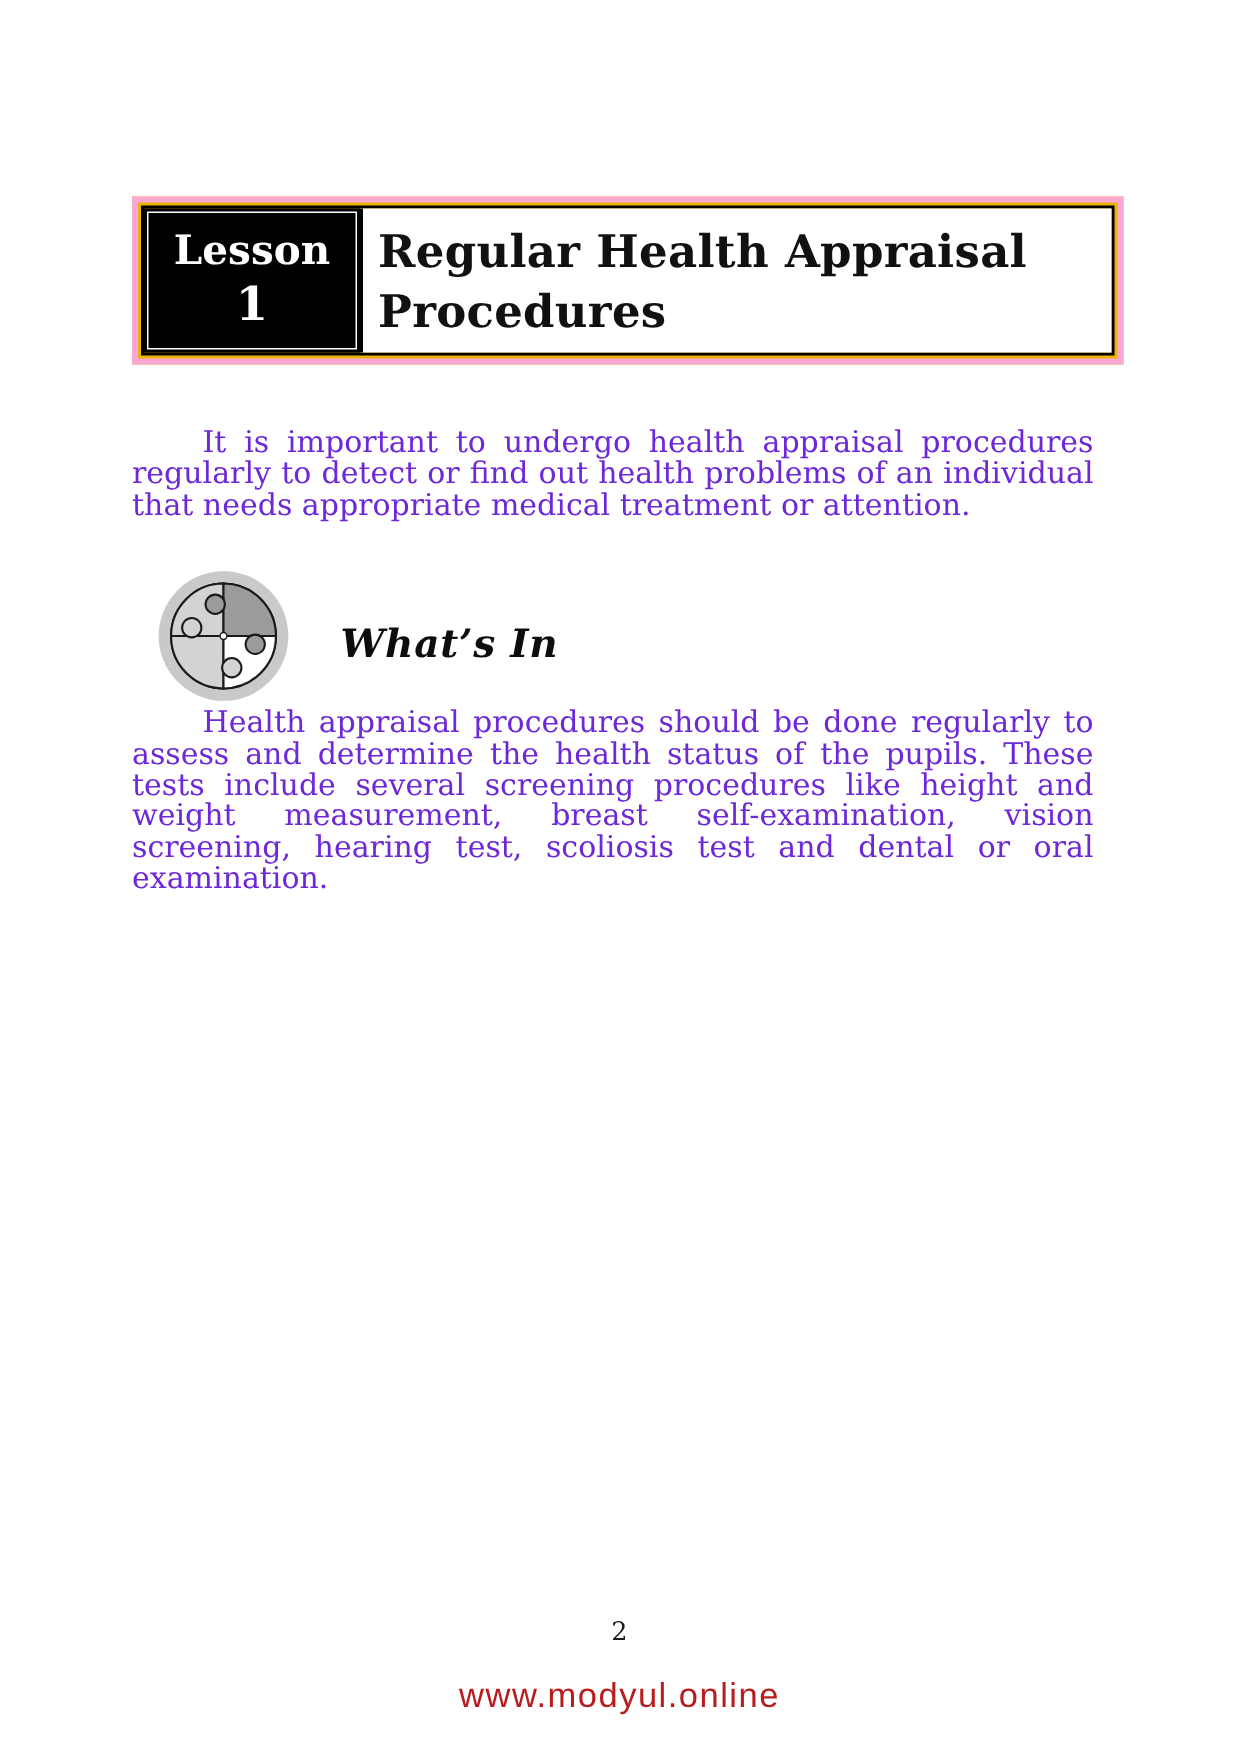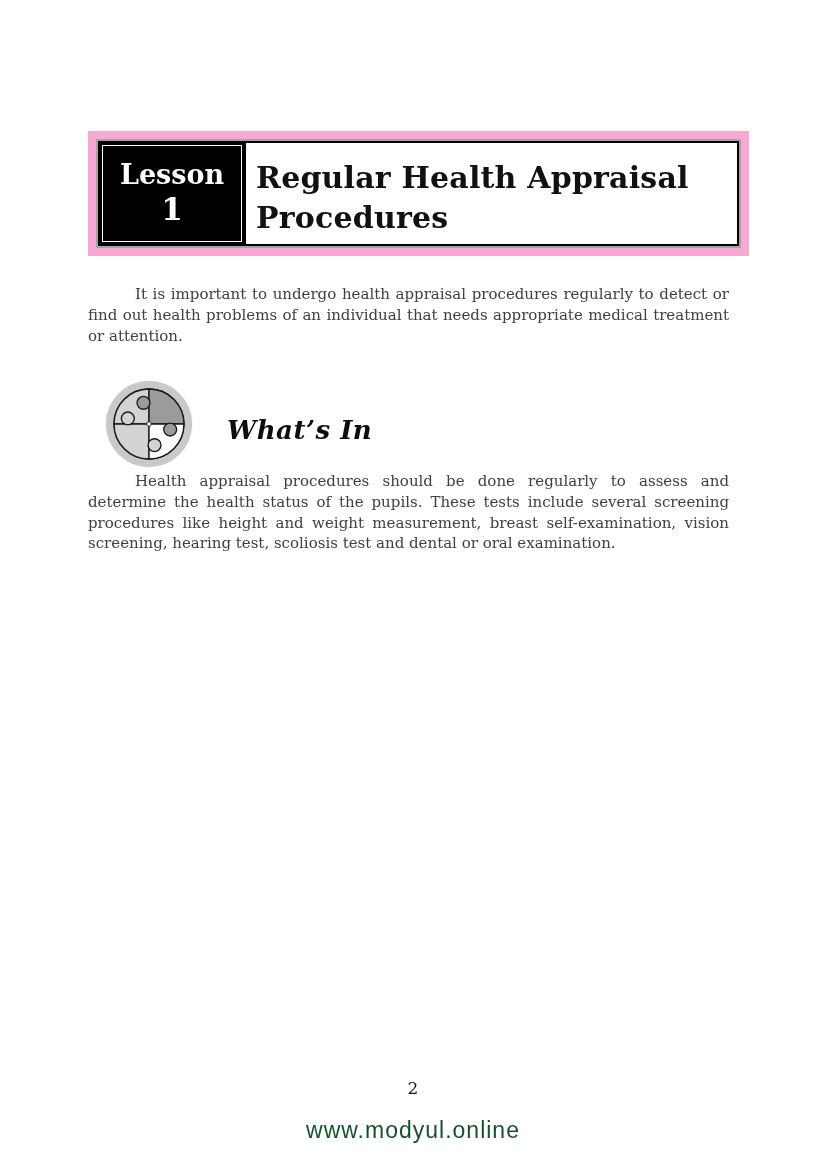--- a/index.html
+++ b/index.html
@@ -9,24 +9,24 @@
     position: relative;
     overflow: hidden;
     font-family: "DejaVu Serif", "Liberation Serif", serif;
     color: #111111;
   }
 
   
   .header-box {
     position: absolute;
     left: 88px; top: 131px;
-    width: 661px; height: 125px;
-    border: 8px solid #f9a8d4;
+    width: 661px; height: 112px;
+    border: 4px solid #f9a8d4;
     padding: 2px;
-    background: #a3a3a3;
+    background: #eab308;
   }
   .header-row {
     display: flex;
     width: 100%; height: 100%;
     border: 2px solid #000;
   }
   .lesson-cell {
     position: relative;
     width: 144px;
     background: #000000;
@@ -68,25 +68,25 @@
     line-height: 40px;
     letter-spacing: 0.2px;
     max-width: 470px;
   }
 
   
   .body-par {
     position: absolute;
     left: 88px;
     width: 641px;
-    font-size: 15px;
+    font-size: 20px;
     line-height: 20.8px;
     text-align: justify;
     text-indent: 47px;
-    color: #404040;
+    color: #6d28d9;
   }
   .par-intro { top: 284px; }
   .par-whats-in { top: 471px; }
 
   
   .whats-in-row {
     position: absolute;
     left: 103px; top: 378px;
     display: flex;
     align-items: center;
@@ -115,21 +115,21 @@
     color: #1a1a1a;
   }
   .watermark {
     position: absolute;
     left: 0; top: 1117px;
     width: 100%;
     text-align: center;
     font-family: "Liberation Sans", sans-serif;
     font-size: 23px;
     letter-spacing: 1px;
-    color: #14532d;
+    color: #b91c1c;
   }
 </style>
 </head>
 <body>
 
 <div class="header-box">
   <div class="header-row">
     <div class="lesson-cell">
       <div class="lesson-label">Lesson</div>
       <div class="lesson-number">1</div>

